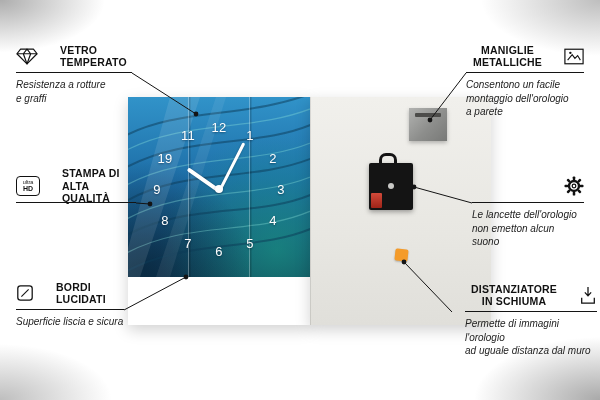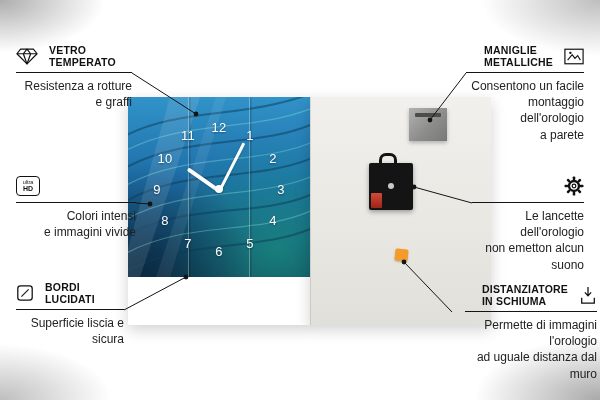--- a/index.html
+++ b/index.html
@@ -60,26 +60,26 @@
   
   .connectors{position:absolute;left:0;top:0;pointer-events:none;}
   
   .callout{position:absolute;color:#111;}
   .callout .head{
     height:30px;box-sizing:border-box;border-bottom:1px solid #141414;
     display:flex;align-items:center;gap:6px;padding-bottom:3px;
   }
   .callout.right .head{flex-direction:row-reverse;}
   .callout h3{
-    margin:5px;font-size:10.5px;font-weight:bold;letter-spacing:.2px;line-height:1.18;
+    margin:16px;font-size:10.5px;font-weight:bold;letter-spacing:.2px;line-height:1.18;
     white-space:pre-line;
   }
-  .callout.right h3{text-align:left;}
+  .callout.right h3{text-align:center;}
   .callout .desc{
-    margin:5px 0 0;font-size:12px;line-height:1.35;color:#222;text-align:right;white-space:pre-line;
+    margin:5px 0 0;font-size:10px;line-height:1.35;color:#222;text-align:left;white-space:pre-line;font-style:italic;
   }
   .icon{flex:0 0 auto;display:flex;align-items:center;justify-content:center;}
   .uhd{
     width:24px;height:20px;border:1.2px solid #111;border-radius:4px;box-sizing:border-box;
     display:flex;flex-direction:column;align-items:center;justify-content:center;line-height:1;
   }
   .uhd .t1{font-size:5.5px;}
   .uhd .t2{font-size:7px;font-weight:bold;}
   
   .c0{left:16px;top:43px;width:116px;}
@@ -138,21 +138,21 @@
     <span class="num" style="left:91px;top:30px">12</span>
     <span class="num" style="left:122px;top:38px">1</span>
     <span class="num" style="left:145px;top:61px">2</span>
     <span class="num" style="left:153px;top:92px">3</span>
     <span class="num" style="left:145px;top:123px">4</span>
     <span class="num" style="left:122px;top:146px">5</span>
     <span class="num" style="left:91px;top:154px">6</span>
     <span class="num" style="left:60px;top:146px">7</span>
     <span class="num" style="left:37px;top:123px">8</span>
     <span class="num" style="left:29px;top:92px">9</span>
-    <span class="num" style="left:37px;top:61px">10</span>
+    <span class="num" style="left:37px;top:61px">19</span>
     <span class="num" style="left:60px;top:38px">11</span>
 
     <div class="hand hour"></div>
     <div class="hand minute"></div>
     <div class="cap"></div>
   </div>
 
   <div class="panel back">
     <div class="metal-plate">
       <div class="slot"></div>
@@ -202,23 +202,23 @@
   </div>
 
   <div class="callout left c1">
     <div class="head">
       <span class="icon">
         <span class="uhd">
           <span class="t1">ultra</span>
           <span class="t2">HD</span>
         </span>
       </span>
-    </div>
-    <p class="desc">Colori intensi
-e immagini vivide</p>
+      <h3>STAMPA DI
+ALTA QUALITÀ</h3>
+    </div>
   </div>
 
   <div class="callout left c2">
     <div class="head">
       <span class="icon">
         <svg width="18" height="18" viewBox="0 0 20 20">
           <rect x="2" y="2" width="16" height="16" rx="3" fill="none" stroke="#111" stroke-width="1.4"></rect>
           <path d="M6 14 L14 6" fill="none" stroke="#111" stroke-width="1.2"></path>
         </svg>
       </span>

